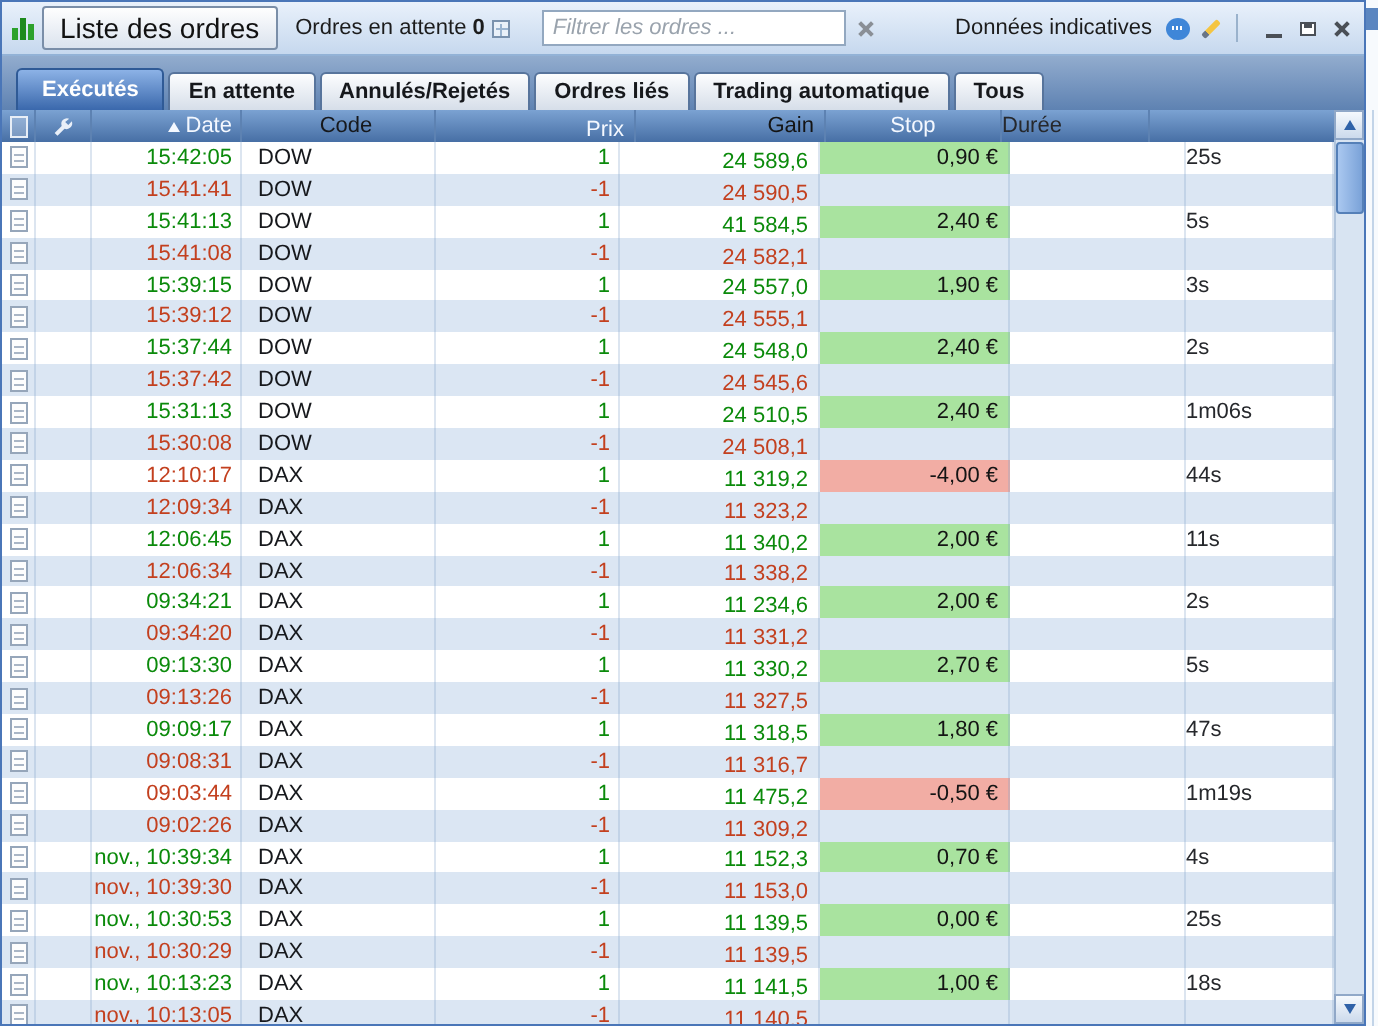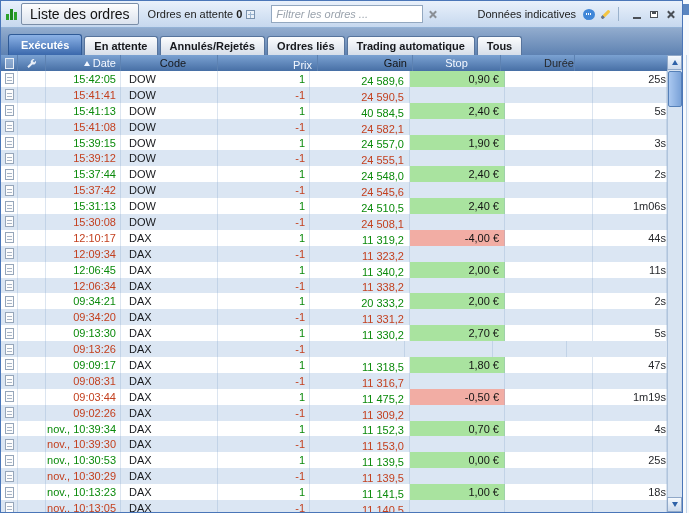--- a/index.html
+++ b/index.html
@@ -105,21 +105,21 @@
   }
   .hc{justify-content:center;}
   .c-icon1{width:17px;justify-content:center;}
   .c-icon2{width:28px;}
   .c-date{width:75px;justify-content:flex-end;padding-right:4px;}
   .c-code{width:97px;padding-left:8px;color:#16181c;}
   .c-qte{width:92px;justify-content:flex-end;padding-right:4px;}
   .c-prix{width:100px;justify-content:flex-end;padding-right:5px;align-items:flex-end;}
   .c-gain{width:95px;justify-content:flex-end;padding-right:5px;color:#141414;}
   .c-stop{width:88px;}
-  .c-duree{width:74px;justify-content:flex-end;padding-right:0;color:#26282c;}
+  .c-duree{width:74px;justify-content:flex-start;padding-right:0;color:#26282c;}
   .t-green{color:var(--buy-text,#0b8a0b);}
   .t-red{color:var(--sell-text,#c3401f);}
   .g-pos{background:var(--gain-positive-bg,#a9e39f);}
   .g-neg{background:var(--gain-negative-bg,#f2ada4);}
   .sort-asc{width:0;height:0;border-left:3px solid transparent;border-right:3px solid transparent;
     border-bottom:5px solid #f4f8ff;margin-right:3px;display:inline-block;}
   .doc-icon{
     width:9px;height:11px;display:inline-block;box-sizing:border-box;
     border:1px solid #96a6ba;
     background:
@@ -242,21 +242,21 @@
           <div class="c c-duree"></div>
         </div>
         <div class="row">
           <div class="c c-icon1">
             <span class="doc-icon"></span>
           </div>
           <div class="c c-icon2"></div>
           <div class="c c-date t-green">15:41:13</div>
           <div class="c c-code">DOW</div>
           <div class="c c-qte t-green">1</div>
-          <div class="c c-prix t-green">40 584,5</div>
+          <div class="c c-prix t-green">41 584,5</div>
           <div class="c c-gain g-pos">2,40 €</div>
           <div class="c c-stop"></div>
           <div class="c c-duree">5s</div>
         </div>
         <div class="row alt">
           <div class="c c-icon1">
             <span class="doc-icon"></span>
           </div>
           <div class="c c-icon2"></div>
           <div class="c c-date t-red">15:41:08</div>
@@ -398,21 +398,21 @@
           <div class="c c-duree"></div>
         </div>
         <div class="row">
           <div class="c c-icon1">
             <span class="doc-icon"></span>
           </div>
           <div class="c c-icon2"></div>
           <div class="c c-date t-green">09:34:21</div>
           <div class="c c-code">DAX</div>
           <div class="c c-qte t-green">1</div>
-          <div class="c c-prix t-green">20 333,2</div>
+          <div class="c c-prix t-green">11 234,6</div>
           <div class="c c-gain g-pos">2,00 €</div>
           <div class="c c-stop"></div>
           <div class="c c-duree">2s</div>
         </div>
         <div class="row alt">
           <div class="c c-icon1">
             <span class="doc-icon"></span>
           </div>
           <div class="c c-icon2"></div>
           <div class="c c-date t-red">09:34:20</div>
@@ -437,20 +437,21 @@
           <div class="c c-duree">5s</div>
         </div>
         <div class="row alt">
           <div class="c c-icon1">
             <span class="doc-icon"></span>
           </div>
           <div class="c c-icon2"></div>
           <div class="c c-date t-red">09:13:26</div>
           <div class="c c-code">DAX</div>
           <div class="c c-qte t-red">-1</div>
+          <div class="c c-prix t-red">11 327,5</div>
           <div class="c c-gain"></div>
           <div class="c c-stop"></div>
           <div class="c c-duree"></div>
         </div>
         <div class="row">
           <div class="c c-icon1">
             <span class="doc-icon"></span>
           </div>
           <div class="c c-icon2"></div>
           <div class="c c-date t-green">09:09:17</div>

